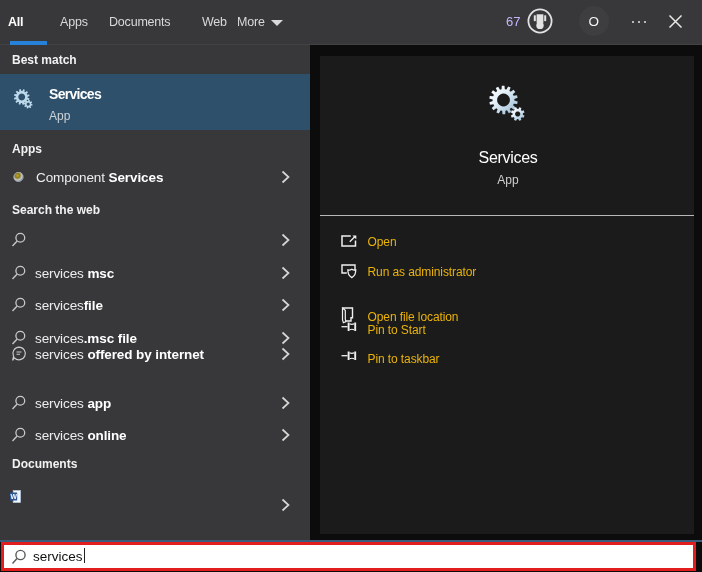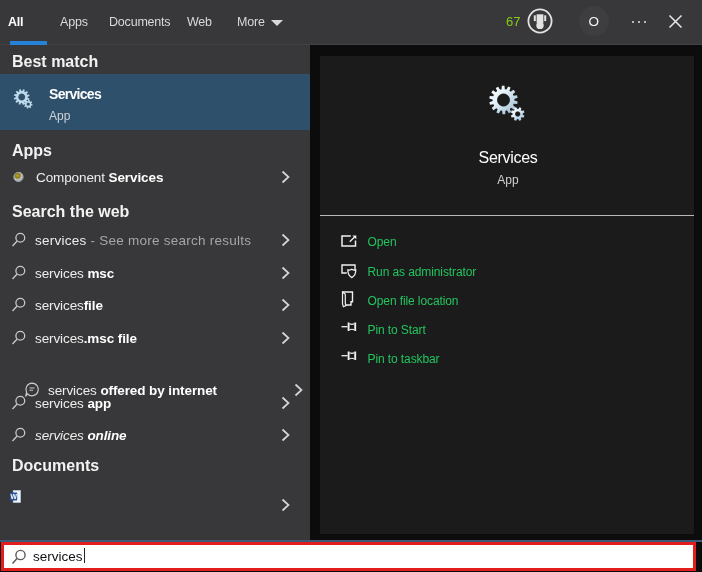--- a/index.html
+++ b/index.html
@@ -4,41 +4,41 @@
 <style>
 * { margin:0; padding:0; box-sizing:border-box; }
 html,body { width:702px; height:572px; overflow:hidden; background:#0b0b0b;
   font-family:"Liberation Sans", sans-serif; }
 .abs { position:absolute; }
 #topbar { left:0; top:0; width:702px; height:45px; background:#38383a; }
 .tab { position:absolute; top:0; height:44px; line-height:44px; font-size:12.5px; letter-spacing:-0.2px; color:#d9d9d9; }
 #leftpanel { left:0; top:45px; width:310px; height:494.5px; background:#38383a; }
 #rightblack { left:310px; top:45px; width:392px; height:494.5px; background:#0c0c0c; }
 #card { left:320px; top:56px; width:374px; height:478px; background:#1b1b1c; }
-.hdr { position:absolute; left:12px; font-size:16px; font-weight:bold; color:#f2f2f2; }
+.hdr { position:absolute; left:12px; font-size:12px; font-weight:bold; color:#f2f2f2; }
 .row { position:absolute; left:0; width:310px; height:32px; }
 .rowtxt { position:absolute; left:35px; top:50%; transform:translateY(-50%); font-size:13.5px; letter-spacing:-0.1px; color:#ededed; white-space:nowrap; }
 .rowtxt b { font-weight:bold; color:#ffffff; }
 .chev { position:absolute; left:281px; top:50%; transform:translateY(-50%); }
 .icn { position:absolute; left:11px; top:50%; transform:translateY(-50%); }
 .act { position:absolute; left:320px; width:374px; height:29px; }
-.acttxt { position:absolute; left:47.5px; top:50%; transform:translateY(-50%); font-size:12px; letter-spacing:-0.1px; color:#22c55e; white-space:nowrap;}
+.acttxt { position:absolute; left:47.5px; top:50%; transform:translateY(-50%); font-size:12px; letter-spacing:-0.1px; color:#eab308; white-space:nowrap;}
 .actic { position:absolute; left:21px; }
 </style>
 </head>
 <body>
 <div class="abs" id="topbar">
   <div class="tab" style="left:8px; font-weight:bold; color:#fff;">All</div>
   <div class="tab" style="left:60px;">Apps</div>
   <div class="tab" style="left:109px;">Documents</div>
-  <div class="tab" style="left:187px;">Web</div>
+  <div class="tab" style="left:202px;">Web</div>
   <div class="tab" style="left:237px;text-align:center;">More</div>
   <div class="abs" style="left:271px; top:20px; width:0; height:0; border-left:6.4px solid transparent; border-right:6.4px solid transparent; border-top:6.5px solid #d9d9d9;"></div>
   <div class="abs" style="left:10px; top:41px; width:37px; height:4px; background:#2582d8; z-index:5;"></div>
-  <div class="tab" style="left:506px; font-size:13px; letter-spacing:0; color:#84cc16;">67</div>
+  <div class="tab" style="left:506px; font-size:13px; letter-spacing:0; color:#c4b5fd;">67</div>
   <svg class="abs" style="left:527px; top:8px;" width="26" height="26" viewBox="0 0 26 26">
     <circle cx="13" cy="13" r="11.6" fill="none" stroke="#e2e2e2" stroke-width="1.8"></circle>
     <rect x="9.6" y="6.3" width="6.8" height="8.6" fill="#e2e2e2"></rect>
     <rect x="6.8" y="7.3" width="2" height="5.8" fill="#e2e2e2"></rect>
     <rect x="17.2" y="7.3" width="2" height="5.8" fill="#e2e2e2"></rect>
     <circle cx="13" cy="17.4" r="3.7" fill="#e2e2e2"></circle>
   </svg>
   <div class="abs" style="left:579px; top:6px; width:30px; height:30px; border-radius:50%; background:#3e3e41;"></div>
   <div class="tab" style="left:588.5px; font-size:13.5px; color:#f4f4f4;">O</div>
   <div class="abs" style="left:631.5px; top:20.5px; width:2.4px; height:2.4px; border-radius:50%; background:#e2e2e2; box-shadow:6px 0 0 #e2e2e2, 12px 0 0 #e2e2e2;"></div>
@@ -84,21 +84,20 @@
     </svg>
 </div>
 
 <div class="hdr" style="top:202.5px;">Search the web</div>
 
 <div class="row" style="top:224px;">
     <svg class="icn" width="16" height="16" viewBox="0 0 16 16">
       <circle cx="9.3" cy="5.8" r="4.4" stroke="#c9c9c9" stroke-width="1.3" fill="none"></circle>
       <path d="M5.9 9.2 L1.5 14" stroke="#c9c9c9" stroke-width="1.3" fill="none"></path>
     </svg>
-    <div class="rowtxt"><span style="letter-spacing:0.25px;">services <span style="color:#a6a6a6"> - See more search results</span></span></div>
     <svg class="chev" width="9" height="14" viewBox="0 0 9 14">
       <path d="M1.5 1.5 L7.5 7 L1.5 12.5" stroke="#d6d6d6" stroke-width="1.7" fill="none"></path>
     </svg>
   </div>
 <div class="row" style="top:256.5px;">
     <svg class="icn" width="16" height="16" viewBox="0 0 16 16">
       <circle cx="9.3" cy="5.8" r="4.4" stroke="#c9c9c9" stroke-width="1.3" fill="none"></circle>
       <path d="M5.9 9.2 L1.5 14" stroke="#c9c9c9" stroke-width="1.3" fill="none"></path>
     </svg>
     <div class="rowtxt">services <b>msc</b></div>
@@ -119,41 +118,41 @@
 <div class="row" style="top:321.5px;">
     <svg class="icn" width="16" height="16" viewBox="0 0 16 16">
       <circle cx="9.3" cy="5.8" r="4.4" stroke="#c9c9c9" stroke-width="1.3" fill="none"></circle>
       <path d="M5.9 9.2 L1.5 14" stroke="#c9c9c9" stroke-width="1.3" fill="none"></path>
     </svg>
     <div class="rowtxt">services<b>.msc file</b></div>
     <svg class="chev" width="9" height="14" viewBox="0 0 9 14">
       <path d="M1.5 1.5 L7.5 7 L1.5 12.5" stroke="#d6d6d6" stroke-width="1.7" fill="none"></path>
     </svg>
   </div>
-<div class="row" style="top:374px;margin-left:13px;">
+<div class="row" style="top:338px;">
     <svg class="icn" width="16" height="16" viewBox="0 0 16 16">
       <path d="M8 1.2 a6.3 6.3 0 1 1 -4.6 10.6 L1.6 14.4 L2.6 10.4 A6.3 6.3 0 0 1 8 1.2 Z" stroke="#c9c9c9" stroke-width="1.2" fill="none"></path>
       <path d="M5.5 6 H10.5 M5.5 8.3 H9" stroke="#c9c9c9" stroke-width="1.1" fill="none"></path>
     </svg>
     <div class="rowtxt">services <b>offered by internet</b></div>
     <svg class="chev" width="9" height="14" viewBox="0 0 9 14">
       <path d="M1.5 1.5 L7.5 7 L1.5 12.5" stroke="#d6d6d6" stroke-width="1.7" fill="none"></path>
     </svg>
   </div>
 <div class="row" style="top:386.5px;">
     <svg class="icn" width="16" height="16" viewBox="0 0 16 16">
       <circle cx="9.3" cy="5.8" r="4.4" stroke="#c9c9c9" stroke-width="1.3" fill="none"></circle>
       <path d="M5.9 9.2 L1.5 14" stroke="#c9c9c9" stroke-width="1.3" fill="none"></path>
     </svg>
     <div class="rowtxt">services <b>app</b></div>
     <svg class="chev" width="9" height="14" viewBox="0 0 9 14">
       <path d="M1.5 1.5 L7.5 7 L1.5 12.5" stroke="#d6d6d6" stroke-width="1.7" fill="none"></path>
     </svg>
   </div>
-<div class="row" style="top:419px;font-style:italic;">
+<div class="row" style="top:419px;">
     <svg class="icn" width="16" height="16" viewBox="0 0 16 16">
       <circle cx="9.3" cy="5.8" r="4.4" stroke="#c9c9c9" stroke-width="1.3" fill="none"></circle>
       <path d="M5.9 9.2 L1.5 14" stroke="#c9c9c9" stroke-width="1.3" fill="none"></path>
     </svg>
     <div class="rowtxt">services <b>online</b></div>
     <svg class="chev" width="9" height="14" viewBox="0 0 9 14">
       <path d="M1.5 1.5 L7.5 7 L1.5 12.5" stroke="#d6d6d6" stroke-width="1.7" fill="none"></path>
     </svg>
   </div>
 
@@ -193,21 +192,21 @@
   </svg>
   <div class="acttxt" style="top:50%; transform:translateY(-50%);">Open</div>
 </div>
 <div class="act" style="top:257px;">
   <svg class="actic" style="top:6.7px;" width="16" height="15" viewBox="0 0 16 15">
     <path d="M14 6.5 V1 H1 V9 H5.8" stroke="#f0f0f0" stroke-width="1.4" fill="none"></path>
     <path d="M10.8 5.2 C12.3 6.2 13.3 6.3 14.7 5.9 C14.9 9.3 13.9 11.9 10.8 13.6 C7.7 11.9 6.7 9.3 6.9 5.9 C8.3 6.3 9.3 6.2 10.8 5.2 Z" stroke="#f0f0f0" stroke-width="1.3" fill="none"></path>
   </svg>
   <div class="acttxt" style="top:50%; transform:translateY(-50%);">Run as administrator</div>
 </div>
-<div class="act" style="top:286px;padding-left:36px;">
+<div class="act" style="top:302px;padding-left:36px;">
   <svg class="actic" style="top:5.1px;" width="13" height="17" viewBox="0 0 13 17">
     <path d="M1.5 1 H11.5 V10.7 H10 V14 H4.5" stroke="#f0f0f0" stroke-width="1.4" fill="none"></path>
     <path d="M1.5 1 L4.3 3.4 L4.3 12 L4.9 14.6 L2.4 15.7 L1.5 13 Z" stroke="#f0f0f0" stroke-width="1.2" fill="none"></path>
   </svg>
   <div class="acttxt" style="top:50%; transform:translateY(-50%);">Open file location</div>
 </div>
 <div class="act" style="top:315px;">
   <svg class="actic" style="top:7px;" width="16" height="10" viewBox="0 0 16 10">
     <path d="M0.5 4.7 H6.5" stroke="#f0f0f0" stroke-width="1.3" fill="none"></path>
     <path d="M7.6 0.6 V9 M14.2 0.6 V9" stroke="#f0f0f0" stroke-width="1.9" fill="none"></path>

